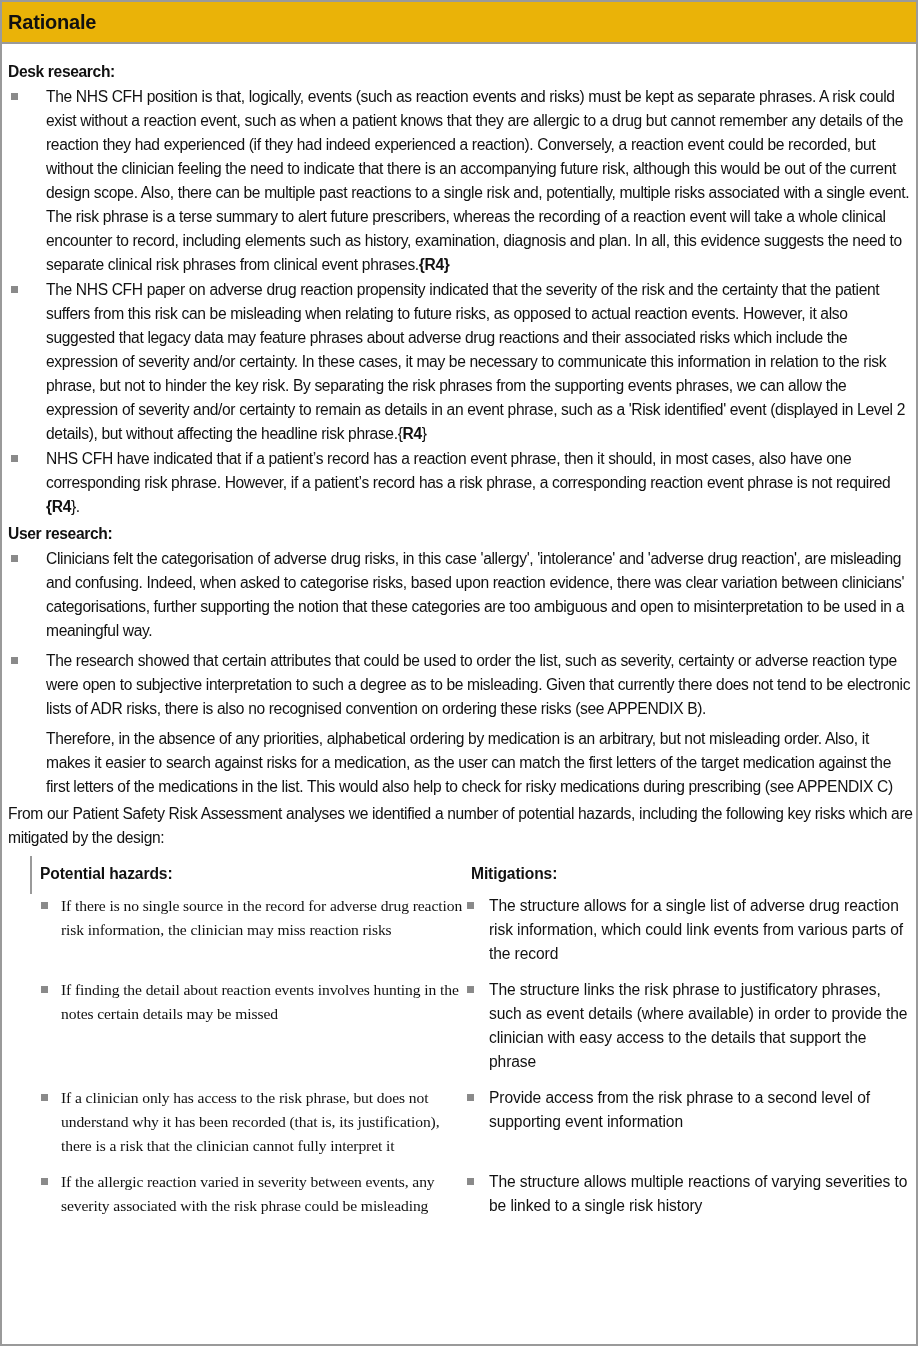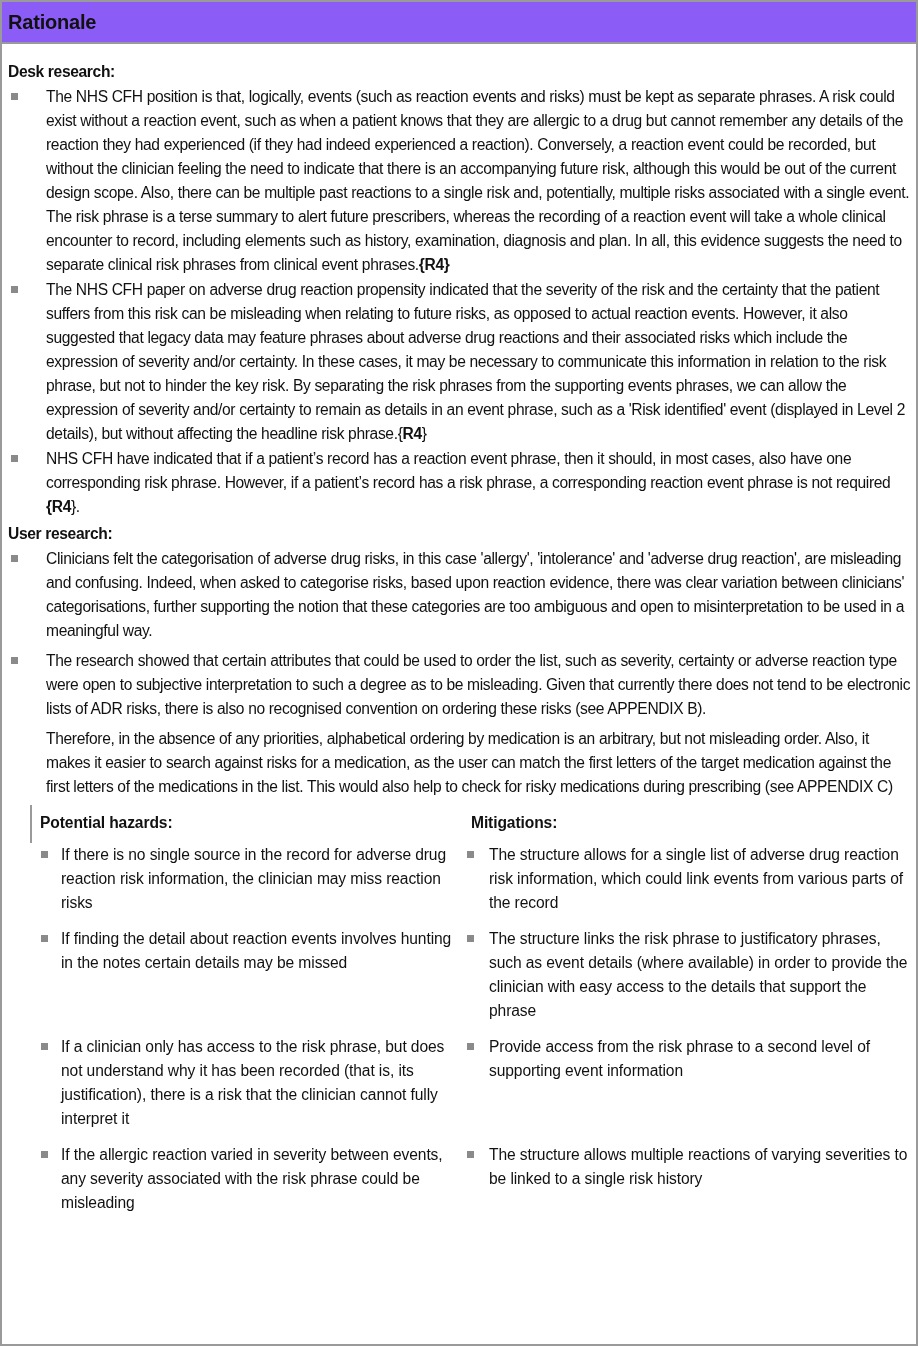--- a/index.html
+++ b/index.html
@@ -10,21 +10,21 @@
     }
     .frame {
       position: absolute; left: 0; top: 0;
       width: 914px; height: 1342px;
       border: 2px solid #9a9a9a;
       border-bottom-width: 2px;
       background: #ffffff;
     }
     .header-bar {
       height: 40px;
-      background: #8b5cf6;
+      background: #eab308;
       border-bottom: 2px solid #9a9a9a;
       padding-left: 6px;
       display: flex; align-items: center;
     }
     .header-title {
       font-size: 20px; font-weight: bold; color: #111;
       letter-spacing: -0.2px;
     }
     .content {
       padding: 0 2px 0 6px;
@@ -78,21 +78,21 @@
     }
     .cell-item {
       position: relative;
       padding-left: 30px;
       line-height: 24px;
     }
     .cell-item .bullet {
       position: absolute; left: 10px; top: 8px;
       width: 7px; height: 7px; background: #8a8a8a;
     }
-    .hazard-table td.hz { width: 434px; }
+    .hazard-table td.hz { width: 434px; font-family: Liberation Serif, serif; }
     .hazard-table td.mt .cell-item { padding-left: 24px; }
     .hazard-table td.mt .cell-item .bullet { left: 2px; }
   </style>
 </head>
 <body>
 
 <div class="frame">
   <div class="header-bar">
     <span class="header-title">Rationale</span>
   </div>
@@ -121,20 +121,21 @@
         <span class="bullet"></span>
         <span>Clinicians felt the categorisation of adverse drug risks, in this case 'allergy', 'intolerance' and 'adverse drug reaction', are misleading and confusing. Indeed, when asked to categorise risks, based upon reaction evidence, there was clear variation between clinicians' categorisations, further supporting the notion that these categories are too ambiguous and open to misinterpretation to be used in a meaningful way.</span>
       </li>
       <li class="bullet-item" style="margin-top:6px">
         <span class="bullet"></span>
         <span>The research showed that certain attributes that could be used to order the list, such as severity, certainty or adverse reaction type were open to subjective interpretation to such a degree as to be misleading. Given that currently there does not tend to be electronic lists of ADR risks, there is also no recognised convention on ordering these risks (see APPENDIX B).</span>
       </li>
     </ul>
     <div class="indent-para">Therefore, in the absence of any priorities, alphabetical ordering by medication is an arbitrary, but not misleading order. Also, it makes it easier to search against risks for a medication, as the user can match the first letters of the target medication against the first letters of the medications in the list. This would also help to check for risky medications during prescribing (see APPENDIX C)</div>
 
+    <div class="intro-para">From our Patient Safety Risk Assessment analyses we identified a number of potential hazards, including the following key risks which are mitigated by the design:</div>
 
     <table class="hazard-table">
       <thead>
         <tr>
           <th class="first">Potential hazards:</th>
           <th class="second">Mitigations:</th>
         </tr>
       </thead>
       <tbody>
         <tr>

